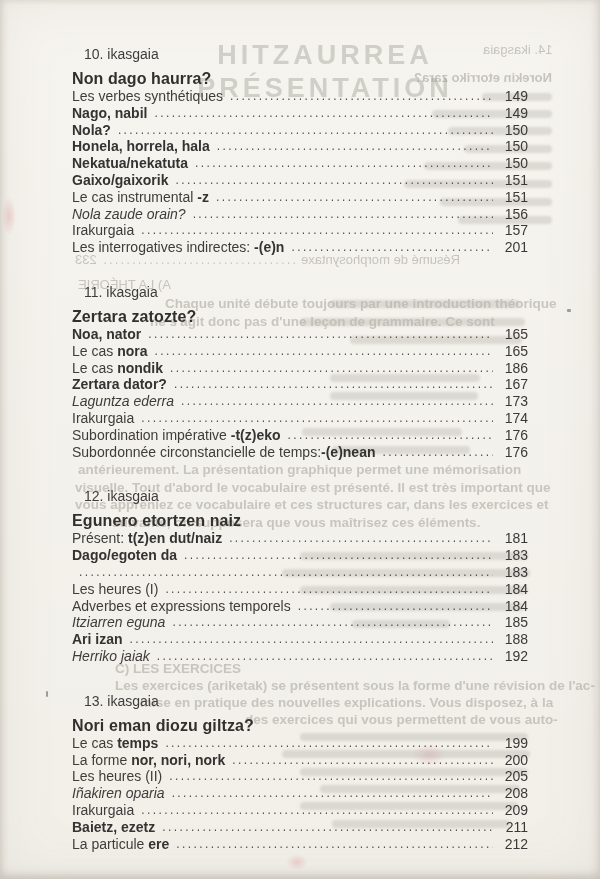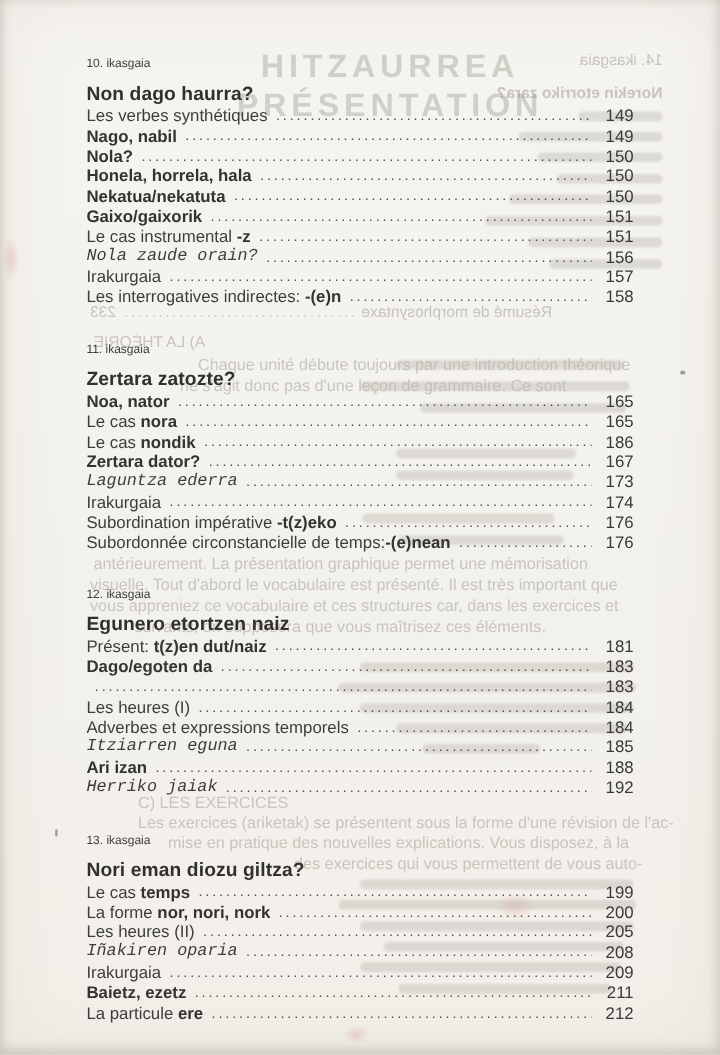--- a/index.html
+++ b/index.html
@@ -19,37 +19,37 @@
     filter:blur(0.5px);white-space:nowrap;}
   .g-b{font-weight:bold;}
   .g-mir{transform:scaleX(-1);}
   .g-row{position:absolute;display:flex;align-items:baseline;font-size:13px;
     color:rgba(158,156,148,0.55);filter:blur(0.5px);}
   .g-row .g-dots{flex:1;overflow:hidden;white-space:nowrap;margin:0 5px;}
   .g-row .g-dots::after{content:"..................................................................................................................................";letter-spacing:2.4px;font-size:12px;}
   .g-bar{position:absolute;height:8px;border-radius:4px;
     background:rgba(186,184,176,0.42);filter:blur(0.8px);}
   .g-p{position:absolute;font-size:13.5px;color:rgba(156,154,146,0.5);
-    filter:blur(0.5px);white-space:nowrap;}
+    filter:blur(0.5px);white-space:nowrap;font-weight:bold;}
   .smudge{position:absolute;border-radius:50%;
     background:radial-gradient(ellipse at center,rgba(214,130,130,0.30) 0%,rgba(214,130,130,0) 70%);}
   .speck{position:absolute;background:rgba(90,88,84,0.55);border-radius:1px;}
   
   .content{position:absolute;left:72px;top:46px;width:456px;z-index:2;
     color:#3e3d3b;}
   .toc-section{margin-top:28px;}
   .toc-section:first-child{margin-top:0;}
-  .sec-num{font-size:10px;line-height:16px;margin-bottom:8px;}
+  .sec-num{font-size:14px;line-height:16px;margin-bottom:8px;margin-left:12px;}
   .sec-title{font-size:16px;line-height:17px;font-weight:bold;color:#31302e;
     margin-bottom:1px;letter-spacing:0.1px;}
   .row{display:flex;align-items:flex-end;height:16.8px;font-size:14px;line-height:16.8px;}
   .lbl{white-space:nowrap;}
   .p-n{font-weight:400;}
   .p-b{font-weight:700;color:#343331;}
-  .p-i{font-style:italic;font-family:Liberation Mono, monospace;}
+  .p-i{font-style:italic;}
   .dots{flex:1;overflow:hidden;white-space:nowrap;margin:0 5px 0 7px;color:#4d4c4a;}
   .dots::after{content:"......................................................................................................................................................................";
     font-size:12px;letter-spacing:2.4px;}
   .pg{min-width:30px;text-align:right;font-size:14px;color:#3a3937;}
 </style>
 </head>
 <body>
 
 <div class="page">
 
@@ -158,21 +158,21 @@
           <span class="pg">156</span>
         </div>
         <div class="row">
           <span class="lbl"><span class="p-n">Irakurgaia</span></span>
           <span class="dots"></span>
           <span class="pg">157</span>
         </div>
         <div class="row">
           <span class="lbl"><span class="p-n">Les interrogatives indirectes: </span><span class="p-b">-(e)n</span></span>
           <span class="dots"></span>
-          <span class="pg">158</span>
+          <span class="pg">201</span>
         </div>
       </section>
       <section class="toc-section">
         <div class="sec-num">11. ikasgaia</div>
         <div class="sec-title">Zertara zatozte?</div>
         <div class="row">
           <span class="lbl"><span class="p-b">Noa, nator</span></span>
           <span class="dots"></span>
           <span class="pg">165</span>
         </div>

